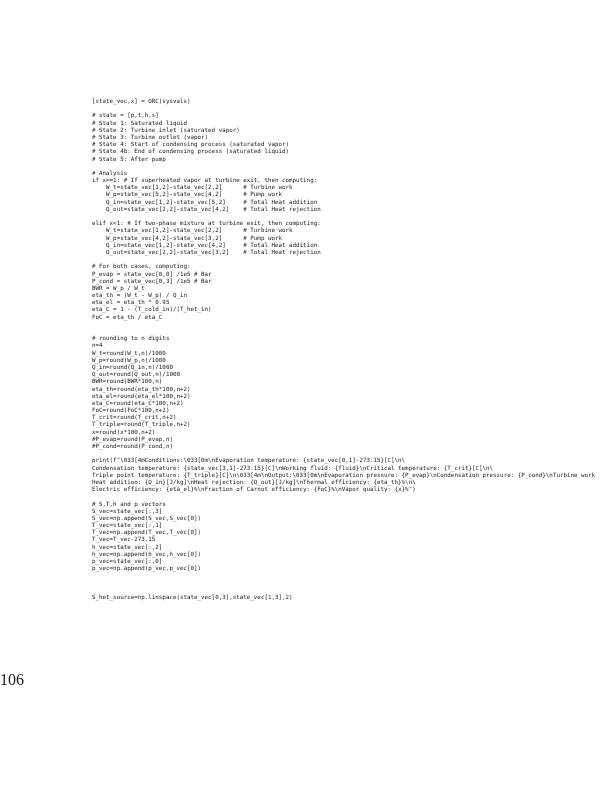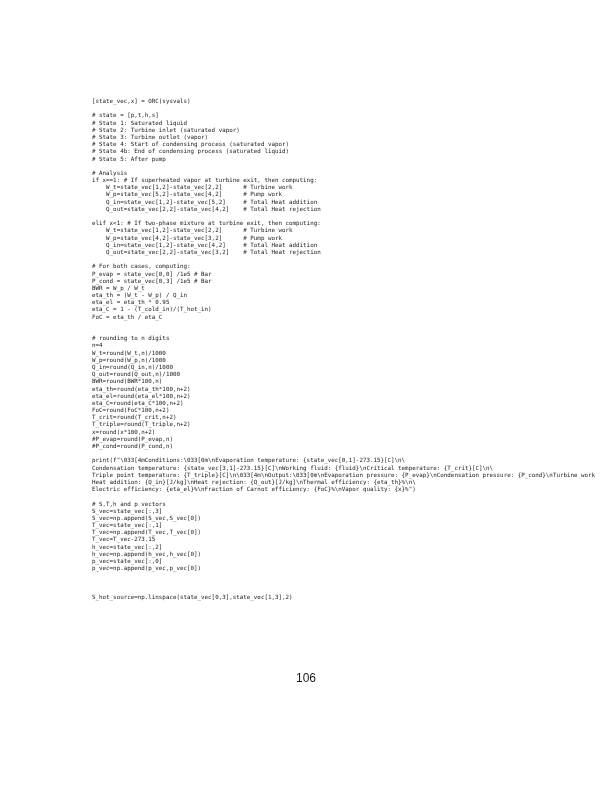--- a/index.html
+++ b/index.html
@@ -7,21 +7,21 @@
     width: 612px; height: 792px; background: #ffffff; position: relative; overflow: hidden;
   }
   .code {
     position: absolute; left: 92px; top: 98px;
     font-family: "DejaVu Sans Mono", "Liberation Mono", monospace;
     font-size: 5.85px; line-height: 7.2px; color: #1a1a1a;
     white-space: pre; margin: 0;
   }
   .code .ln { display: block; height: 7.2px; }
   .page-number {
-    position: absolute; left: 0; width: 612px; top: 671px; text-align: center;
-    font-family: Liberation Sans, sans-serif; font-size: 12px; color: #1a1a1a;
+    position: absolute; left: 0; width: 612px; top: 671px; text-align: left;
+    font-family: Liberation Serif, serif; font-size: 16px; color: #1a1a1a;
   }
 </style>
 </head>
 <body>
 
 <pre class="code" id="code"><span class="ln">[state_vec,x] = ORC(sysvals)</span><span class="ln"> </span><span class="ln"># state = [p,t,h,s]</span><span class="ln"># State 1: Saturated liquid</span><span class="ln"># State 2: Turbine inlet (saturated vapor)</span><span class="ln"># State 3: Turbine outlet (vapor)</span><span class="ln"># State 4: Start of condensing process (saturated vapor)</span><span class="ln"># State 4b: End of condensing process (saturated liquid)</span><span class="ln"># State 5: After pump</span><span class="ln"> </span><span class="ln"># Analysis</span><span class="ln">if x==1: # If superheated vapor at turbine exit, then computing:</span><span class="ln">    W_t=state_vec[1,2]-state_vec[2,2]      # Turbine work</span><span class="ln">    W_p=state_vec[5,2]-state_vec[4,2]      # Pump work</span><span class="ln">    Q_in=state_vec[1,2]-state_vec[5,2]     # Total Heat addition</span><span class="ln">    Q_out=state_vec[2,2]-state_vec[4,2]    # Total Heat rejection</span><span class="ln"> </span><span class="ln">elif x&lt;1: # If two-phase mixture at turbine exit, then computing:</span><span class="ln">    W_t=state_vec[1,2]-state_vec[2,2]      # Turbine work</span><span class="ln">    W_p=state_vec[4,2]-state_vec[3,2]      # Pump work</span><span class="ln">    Q_in=state_vec[1,2]-state_vec[4,2]     # Total Heat addition</span><span class="ln">    Q_out=state_vec[2,2]-state_vec[3,2]    # Total Heat rejection</span><span class="ln"> </span><span class="ln"># For both cases, computing:</span><span class="ln">P_evap = state_vec[0,0] /1e5 # Bar</span><span class="ln">P_cond = state_vec[0,3] /1e5 # Bar</span><span class="ln">BWR = W_p / W_t</span><span class="ln">eta_th = (W_t - W_p) / Q_in</span><span class="ln">eta_el = eta_th * 0.95</span><span class="ln">eta_C = 1 - (T_cold_in)/(T_hot_in)</span><span class="ln">FoC = eta_th / eta_C</span><span class="ln"> </span><span class="ln"> </span><span class="ln"># rounding to n digits</span><span class="ln">n=4</span><span class="ln">W_t=round(W_t,n)/1000</span><span class="ln">W_p=round(W_p,n)/1000</span><span class="ln">Q_in=round(Q_in,n)/1000</span><span class="ln">Q_out=round(Q_out,n)/1000</span><span class="ln">BWR=round(BWR*100,n)</span><span class="ln">eta_th=round(eta_th*100,n+2)</span><span class="ln">eta_el=round(eta_el*100,n+2)</span><span class="ln">eta_C=round(eta_C*100,n+2)</span><span class="ln">FoC=round(FoC*100,n+2)</span><span class="ln">T_crit=round(T_crit,n+2)</span><span class="ln">T_triple=round(T_triple,n+2)</span><span class="ln">x=round(x*100,n+2)</span><span class="ln">#P_evap=round(P_evap,n)</span><span class="ln">#P_cond=round(P_cond,n)</span><span class="ln"> </span><span class="ln">print(f"\033[4mConditions:\033[0m\nEvaporation temperature: {state_vec[0,1]-273.15}[C]\n\</span><span class="ln">Condensation temperature: {state_vec[3,1]-273.15}[C]\nWorking fluid: {fluid}\nCritical temperature: {T_crit}[C]\n\</span><span class="ln">Triple point temperature: {T_triple}[C]\n\033[4m\nOutput:\033[0m\nEvaporation pressure: {P_evap}\nCondensation pressure: {P_cond}\nTurbine work</span><span class="ln">Heat addition: {Q_in}[J/kg]\nHeat rejection: {Q_out}[J/kg]\nThermal efficiency: {eta_th}%\n\</span><span class="ln">Electric efficiency: {eta_el}%\nFraction of Carnot efficiency: {FoC}%\nVapor quality: {x}%")</span><span class="ln"> </span><span class="ln"># S,T,h and p vectors</span><span class="ln">S_vec=state_vec[:,3]</span><span class="ln">S_vec=np.append(S_vec,S_vec[0])</span><span class="ln">T_vec=state_vec[:,1]</span><span class="ln">T_vec=np.append(T_vec,T_vec[0])</span><span class="ln">T_vec=T_vec-273.15</span><span class="ln">h_vec=state_vec[:,2]</span><span class="ln">h_vec=np.append(h_vec,h_vec[0])</span><span class="ln">p_vec=state_vec[:,0]</span><span class="ln">p_vec=np.append(p_vec,p_vec[0])</span><span class="ln"> </span><span class="ln"> </span><span class="ln"> </span><span class="ln">S_hot_source=np.linspace(state_vec[0,3],state_vec[1,3],2)</span></pre>
 <div class="page-number">106</div>
 
 </body></html>

